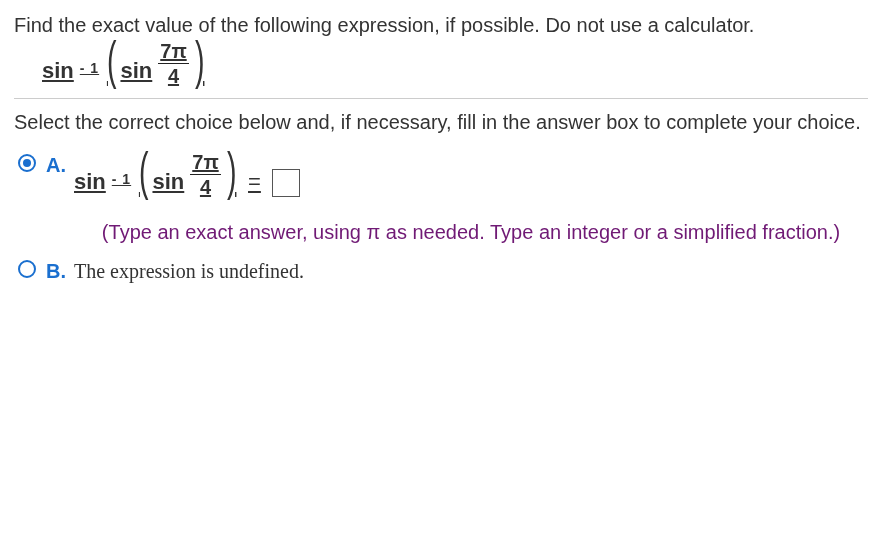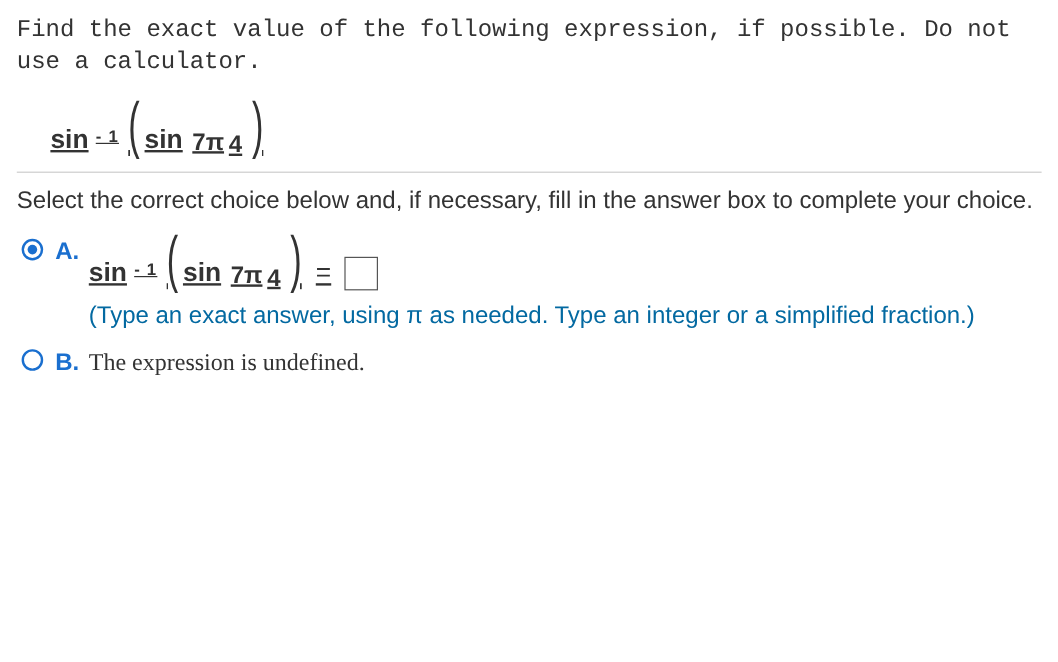--- a/index.html
+++ b/index.html
@@ -6,22 +6,21 @@
     margin: 0;
     padding: 12px 14px;
     font-family: Arial, Helvetica, sans-serif;
     font-size: 20px;
     color: #333;
     width: 882px;
     box-sizing: border-box;
     line-height: 1.35;
   }
   .question-text {
-    margin-bottom: 18px;
-    font-family: Liberation Mono, monospace;
+    margin-bottom: 0;
   }
   .expr-row {
     margin-left: 28px;
     margin-bottom: 12px;
   }
   hr.divider {
     border: none;
     border-top: 1px solid #ccc;
     margin: 0 0 10px 0;
   }
@@ -58,22 +57,23 @@
     color: #1a6fcf;
     font-weight: bold;
     width: 28px;
     flex: 0 0 auto;
     padding-top: 2px;
   }
   .choice-body {
     flex: 1 1 auto;
   }
   .hint {
-    color: #0369a1;
-    margin-top: 8px;
+    color: #701a75;
+    margin-top: 22px;
+    text-align: center;
   }
   .answer-box {
     display: inline-block;
     width: 26px;
     height: 26px;
     border: 1px solid #555;
     vertical-align: middle;
     margin-left: 3px;
   }
   
@@ -99,21 +99,21 @@
     font-size: 52px;
     font-weight: normal;
     line-height: 0.9;
     transform: scaleX(0.55);
     display: inline-block;
     position: relative;
     top: -2px;
   }
   .frac {
     display: inline-flex;
-    flex-direction: row;
+    flex-direction: column;
     align-items: center;
     vertical-align: middle;
     margin: 0 2px;
     font-size: 20px;
     line-height: 1;
   }
   .frac .num { padding: 0 2px 2px 2px; }
   .frac .den { padding: 2px 2px 0 2px; }
   .frac .bar {
     width: 100%;

